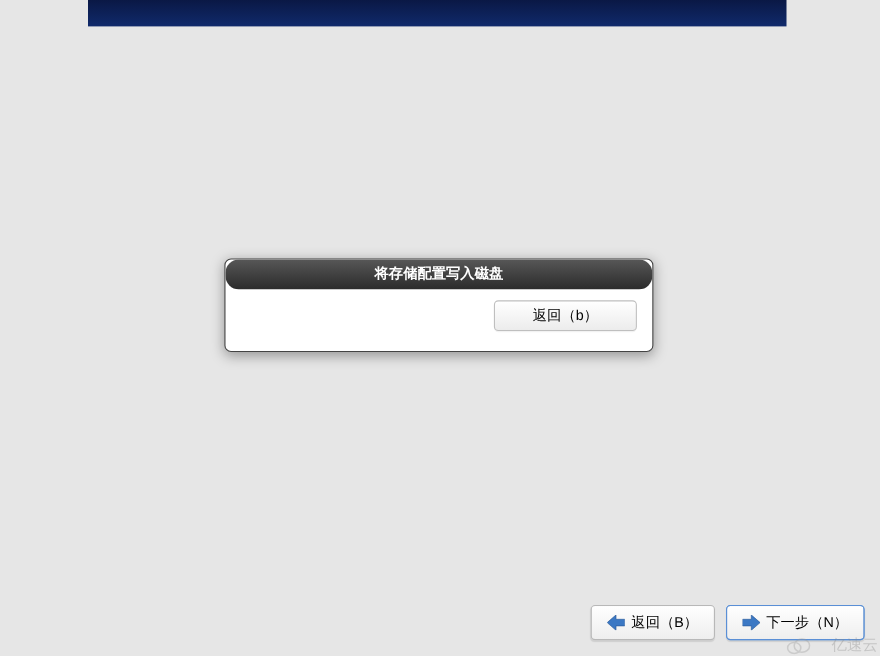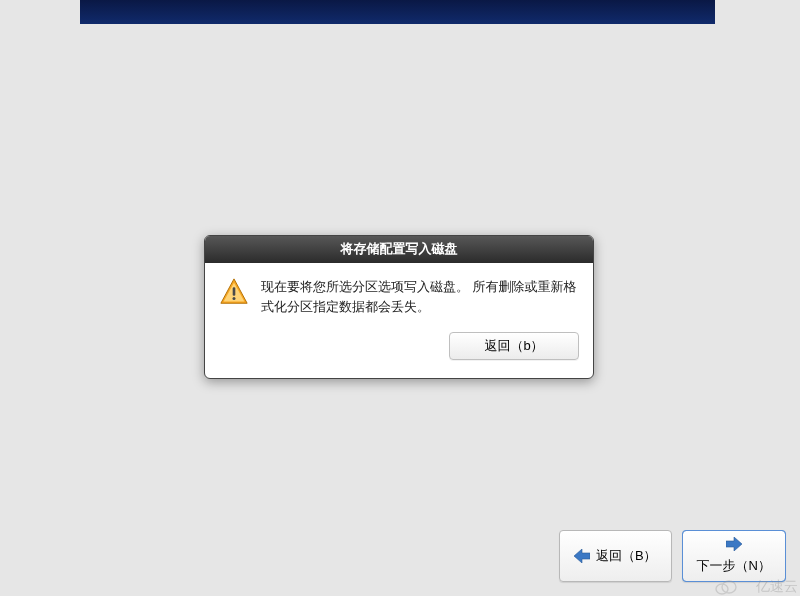--- a/index.html
+++ b/index.html
@@ -31,20 +31,21 @@
       box-shadow: 0 3px 12px rgba(0,0,0,0.35);
       overflow: hidden;
     }
     .modal-title {
       background: linear-gradient(to bottom, #575757, #2b2b2b);
       color: #fff;
       text-align: center;
       font-size: 13px;
       font-weight: bold;
       padding: 4px 0 5px;
+      border-radius: 12px;
     }
     .modal-body {
       display: flex;
       padding: 14px 14px 6px 14px;
       gap: 12px;
     }
     .warn-icon svg { display:block; }
     .modal-msg {
       color: #222;
       font-size: 13px;
@@ -88,21 +89,20 @@
       cursor: pointer;
       display: inline-flex;
       align-items: center;
       gap: 6px;
       box-shadow: 0 1px 1px rgba(0,0,0,0.1);
     }
     .nav-btn.primary {
       border-color: #7ea8d8;
       outline: 1px solid #5a8fd6;
       outline-offset:-1px;
-      flex-direction:column;
     }
     .arrow-left, .arrow-right { display:inline-block; }
     .arrow-left svg, .arrow-right svg { display:block; }
     .watermark {
       position: absolute;
       right: 2px;
       bottom: 0px;
       opacity: 0.35;
       display:flex;
       align-items:center;
@@ -113,31 +113,20 @@
     }
     .watermark svg{display:block;}
   </style>
 </head>
 <body>
 
 <div class="header-band"></div>
 
 <div class="modal">
   <div class="modal-title">将存储配置写入磁盘</div>
-  <div class="modal-body">
-    <span class="warn-icon">
-      <svg width="30" height="30" viewBox="0 0 32 32">
-        <polygon points="16,2 30,28 2,28" fill="#f6a623" stroke="#b06d00" stroke-width="1"></polygon>
-        <polygon points="16,6 27,26 5,26" fill="#ffd477"></polygon>
-        <rect x="14.6" y="11" width="2.8" height="9" rx="1.2" fill="#4a4a4a"></rect>
-        <circle cx="16" cy="23" r="1.6" fill="#4a4a4a"></circle>
-      </svg>
-    </span>
-    <div class="modal-msg">现在要将您所选分区选项写入磁盘。  所有删除或重新格式化分区指定数据都会丢失。</div>
-  </div>
   <div class="modal-actions">
     <button class="btn">返回（b）</button>
   </div>
 </div>
 
 <div class="footer">
   <button class="nav-btn">
     <span class="arrow-left">
       <svg width="16" height="14" viewBox="0 0 16 14">
         <polygon points="8,0 8,4 16,4 16,10 8,10 8,14 0,7" fill="#3b78c4" stroke="#2a5a99" stroke-width="0.6"></polygon>

